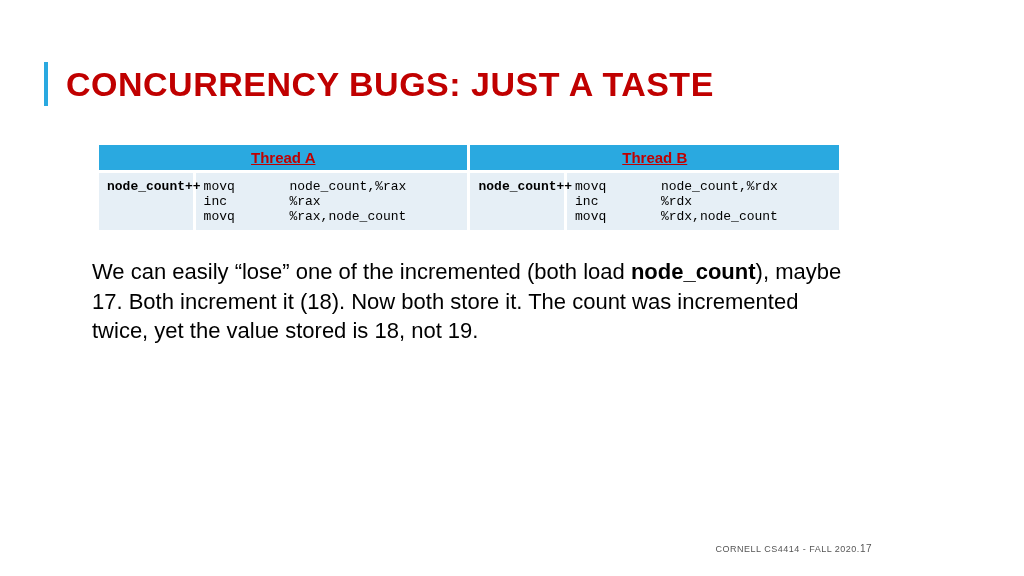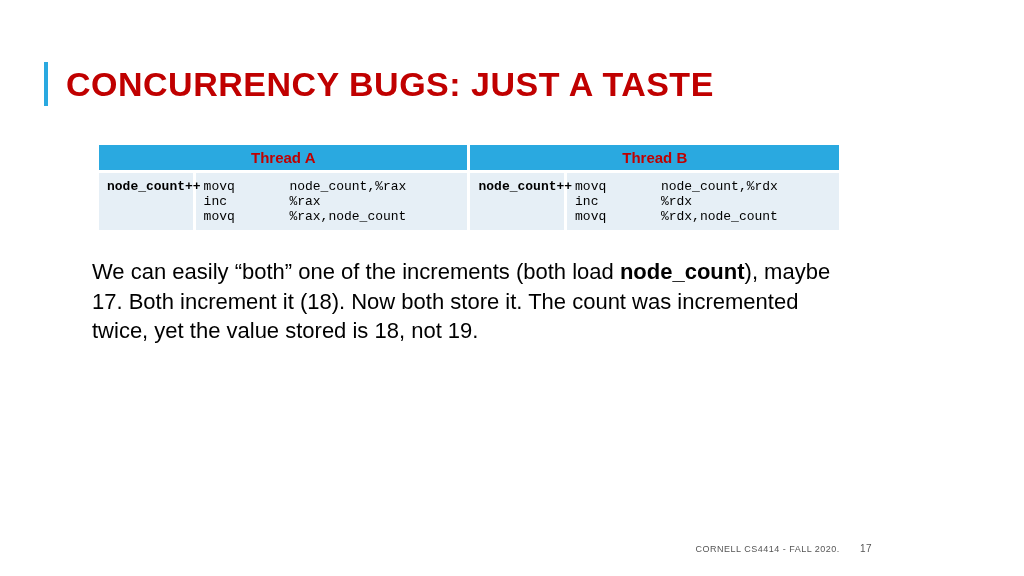--- a/index.html
+++ b/index.html
@@ -52,39 +52,39 @@
     table-layout: fixed;
   }
   thead th {
     background: #2aa9e0;
     color: #c00000;
     font-weight: 700;
     font-size: 15px;
     text-align: center;
     padding: 4px 6px;
     border: 3px solid #ffffff;
+    text-decoration: underline;
   }
   tbody td {
     background: #e6eff6;
     border: 3px solid #ffffff;
     font-family: "Consolas", "Courier New", monospace;
     font-size: 13px;
     color: #000;
     padding: 6px 8px;
     vertical-align: top;
     white-space: pre;
   }
   .code-bold { font-weight: 700; }
   .footer {
     position: absolute;
     bottom: 22px;
     right: 44px;
     display: flex;
     align-items: center;
-    gap: 20px;
     font-size: 9px;
     letter-spacing: 0.5px;
     color: #555;
   }
   .footer .course { font-weight: 400; }
   .footer .pagenum { font-size: 10px; color: #555; }
 </style>
 </head>
 <body>
 
@@ -119,21 +119,21 @@
           <td class="code-bold">node_count++</td>
           <td>movq       node_count,%rdx
 inc        %rdx
 movq       %rdx,node_count</td>
         </tr>
       </tbody>
     </table>
   </div>
 
   <p class="body-text">
-    <span>We can easily “both” one of the increments (both load </span><span class="bold">node_count</span><span>), maybe 17.  Both increment it (18).  Now both store it.  The count was incremented twice, yet the value stored is 18, not 19.</span>
+    <span>We can easily “lose” one of the incremented (both load </span><span class="bold">node_count</span><span>), maybe 17.  Both increment it (18).  Now both store it.  The count was incremented twice, yet the value stored is 18, not 19.</span>
   </p>
 
   <div class="footer">
     <span class="course">CORNELL CS4414 - FALL 2020.</span>
     <span class="pagenum">17</span>
   </div>
 
 </div>
 
 </body></html>

